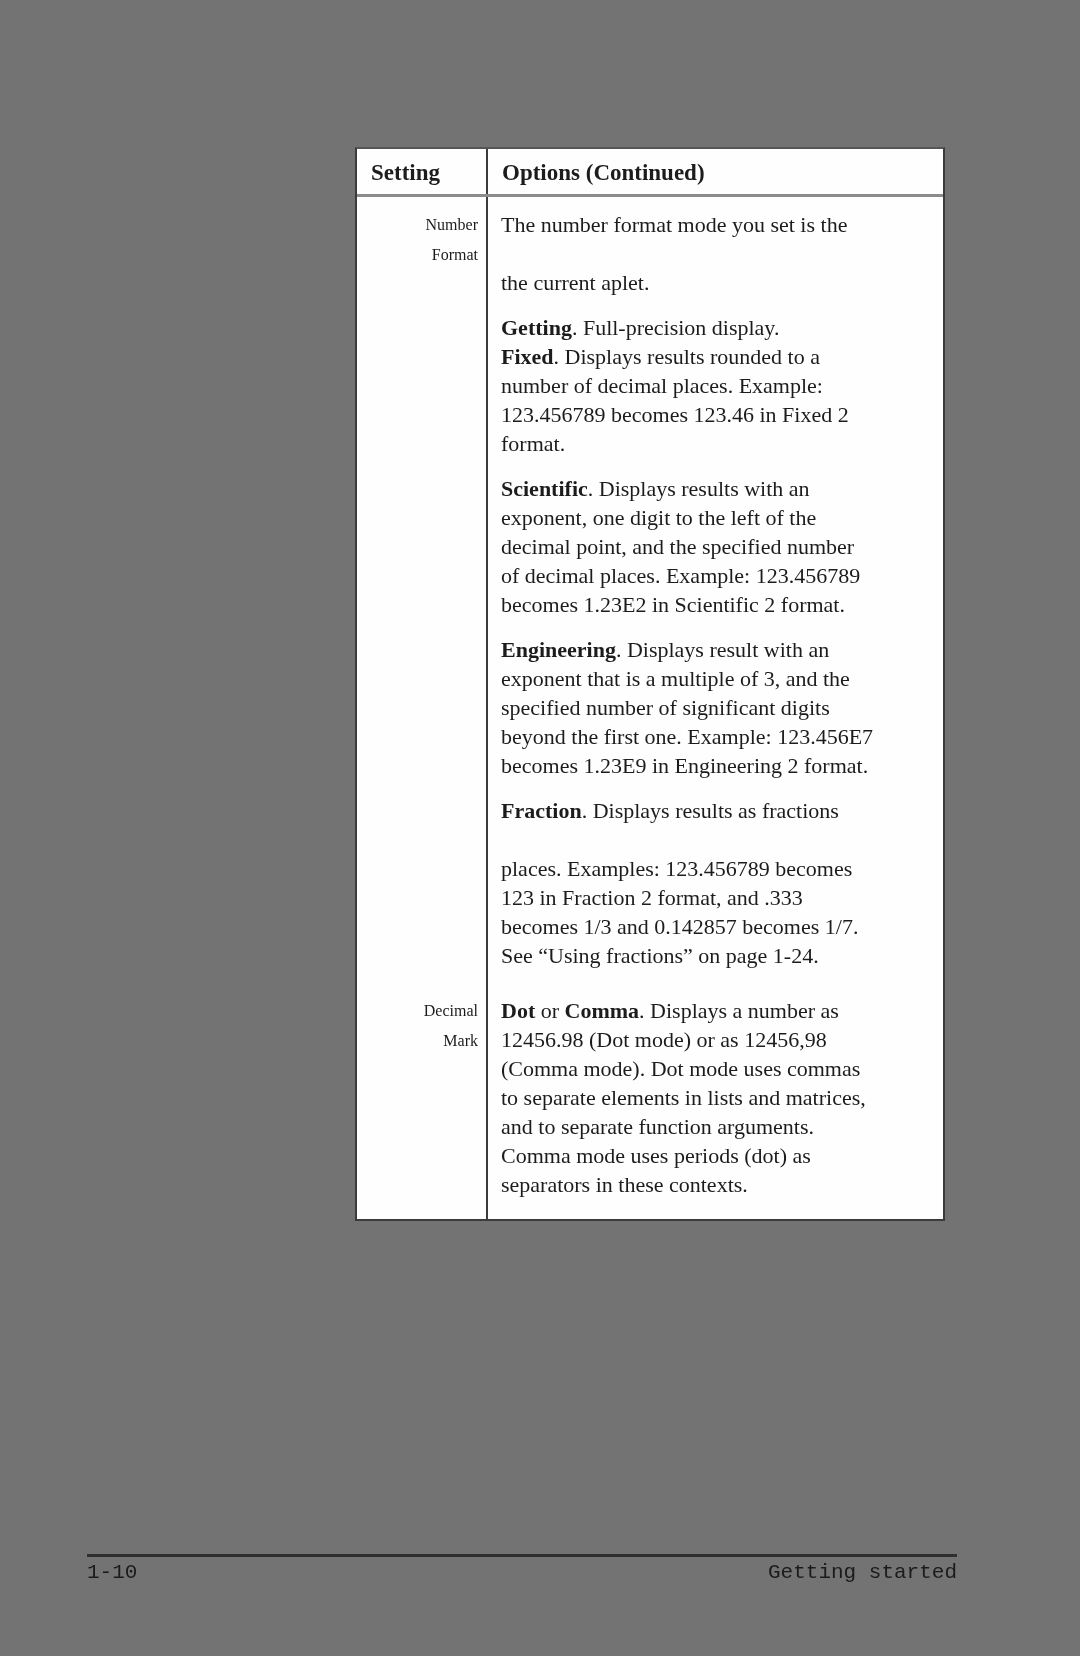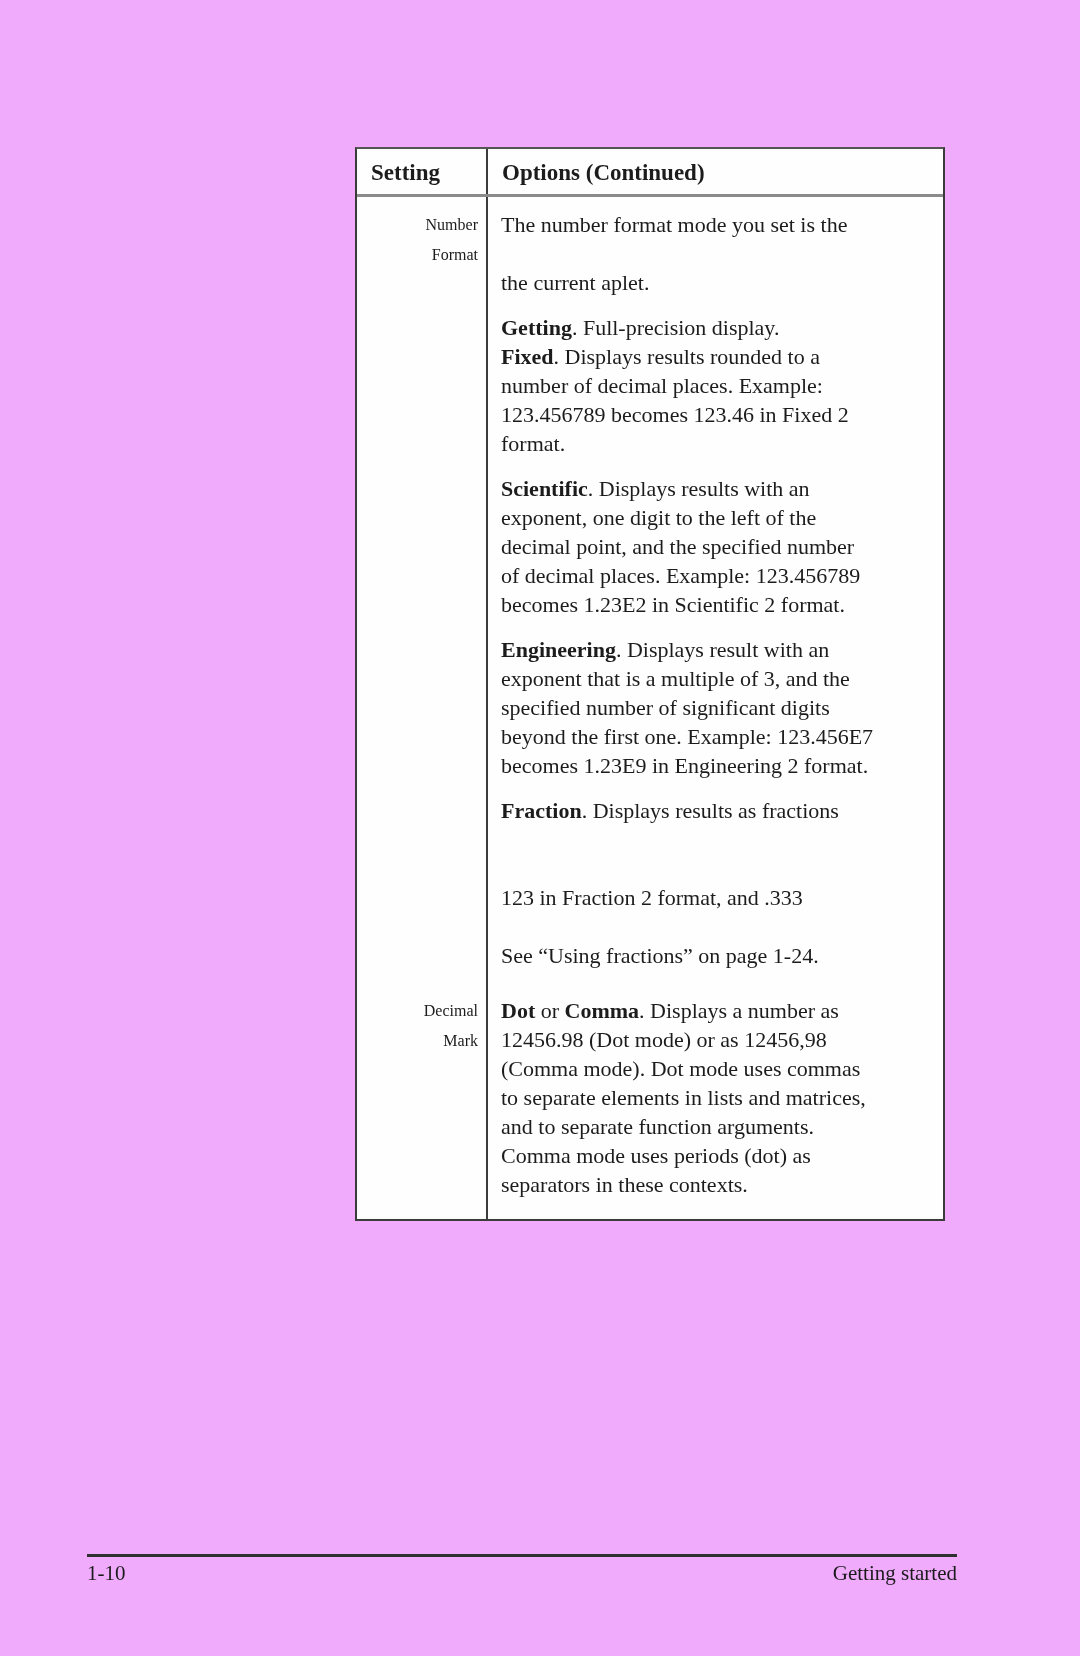--- a/index.html
+++ b/index.html
@@ -1,21 +1,21 @@
 <!DOCTYPE html>
 <html><head>
 <meta charset="utf-8">
 <style>
   * { margin: 0; padding: 0; box-sizing: border-box; }
   html, body { background: #e8e8e8; }
   .page {
     position: relative;
     width: 1080px;
     height: 1656px;
-    background: #f0abfc;
+    background: #737373;
     font-family: "Liberation Serif", "DejaVu Serif", serif;
     color: #1c1c1c;
     overflow: hidden;
   }
   .doc-table {
     position: absolute;
     left: 355px;
     top: 147px;
     width: 590px;
     border: 2px solid #3b3b3b;
@@ -59,21 +59,21 @@
     position: absolute;
     left: 87px;
     top: 1554px;
     width: 870px;
     height: 3px;
     background: #2f2f2f;
   }
   .footer-text {
     position: absolute;
     top: 1561px;
-    font-family: Liberation Serif, serif;
+    font-family: Liberation Mono, monospace;
     font-size: 21px;
     line-height: 24px;
     color: #1b1b1b;
   }
   .footer-page { left: 87px; }
   .footer-section { right: 123px; text-align: right; }
 </style>
 </head>
 <body>
 
@@ -86,21 +86,21 @@
       <div class="th">Options (Continued)</div>
     </div>
 
     <div class="t-row row-0">
       <div class="setting-cell col-divider">Number<br>Format</div>
       <div class="options-cell">
           <p class="para"><span>The number format mode you set is the</span><br><br><span>the current aplet.</span></p>
           <p class="para"><span class="bold">Getting</span><span>. Full-precision display.</span><br><span class="bold">Fixed</span><span>. Displays results rounded to a</span><br><span>number of decimal places. Example:</span><br><span>123.456789 becomes 123.46 in Fixed 2</span><br><span>format.</span></p>
           <p class="para"><span class="bold">Scientific</span><span>. Displays results with an</span><br><span>exponent, one digit to the left of the</span><br><span>decimal point, and the specified number</span><br><span>of decimal places. Example: 123.456789</span><br><span>becomes 1.23E2 in Scientific 2 format.</span></p>
           <p class="para"><span class="bold">Engineering</span><span>. Displays result with an</span><br><span>exponent that is a multiple of 3, and the</span><br><span>specified number of significant digits</span><br><span>beyond the first one. Example: 123.456E7</span><br><span>becomes 1.23E9 in Engineering 2 format.</span></p>
-          <p class="para"><span class="bold">Fraction</span><span>. Displays results as fractions</span><br><br><br><span>123 in Fraction 2 format, and .333</span><br><br><span>See “Using fractions” on page 1-24.</span></p>
+          <p class="para"><span class="bold">Fraction</span><span>. Displays results as fractions</span><br><br><span>places. Examples: 123.456789 becomes</span><br><span>123 in Fraction 2 format, and .333</span><br><span>becomes 1/3 and 0.142857 becomes 1/7.</span><br><span>See “Using fractions” on page 1-24.</span></p>
         </div>
     </div>
 
     <div class="t-row row-1">
       <div class="setting-cell col-divider">Decimal<br>Mark</div>
       <div class="options-cell">
           <p class="para"><span class="bold">Dot</span><span> or </span><span class="bold">Comma</span><span>. Displays a number as</span><br><span>12456.98 (Dot mode) or as 12456,98</span><br><span>(Comma mode). Dot mode uses commas</span><br><span>to separate elements in lists and matrices,</span><br><span>and to separate function arguments.</span><br><span>Comma mode uses periods (dot) as</span><br><span>separators in these contexts.</span></p>
         </div>
     </div>
 

